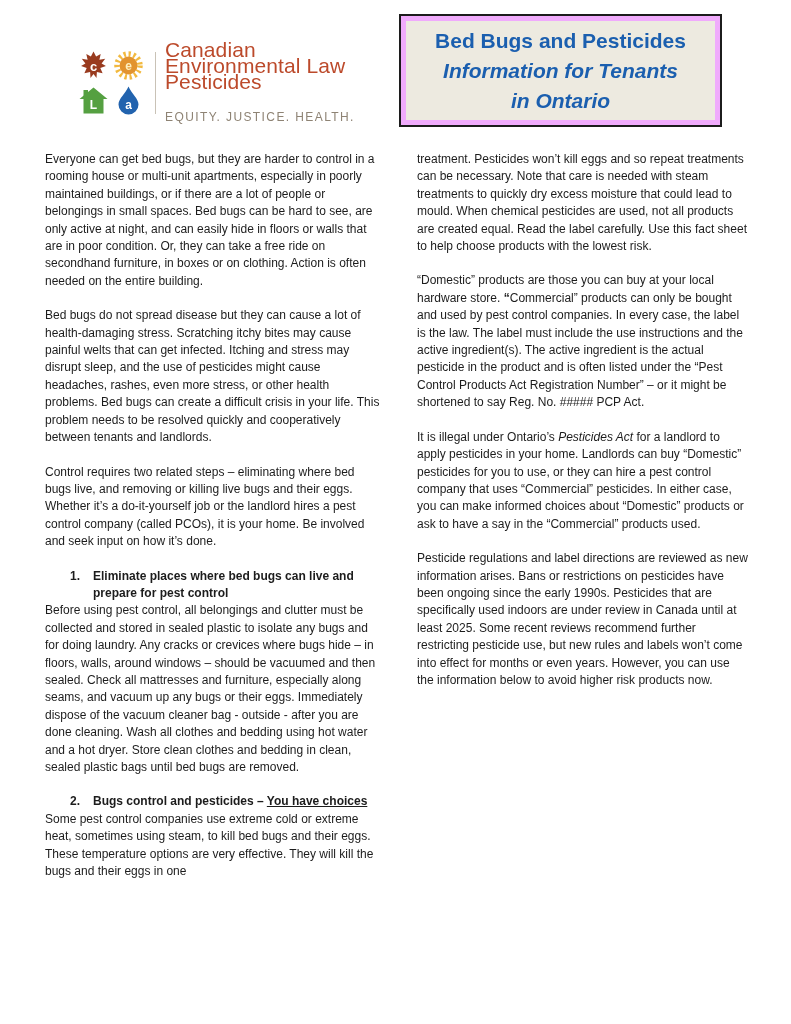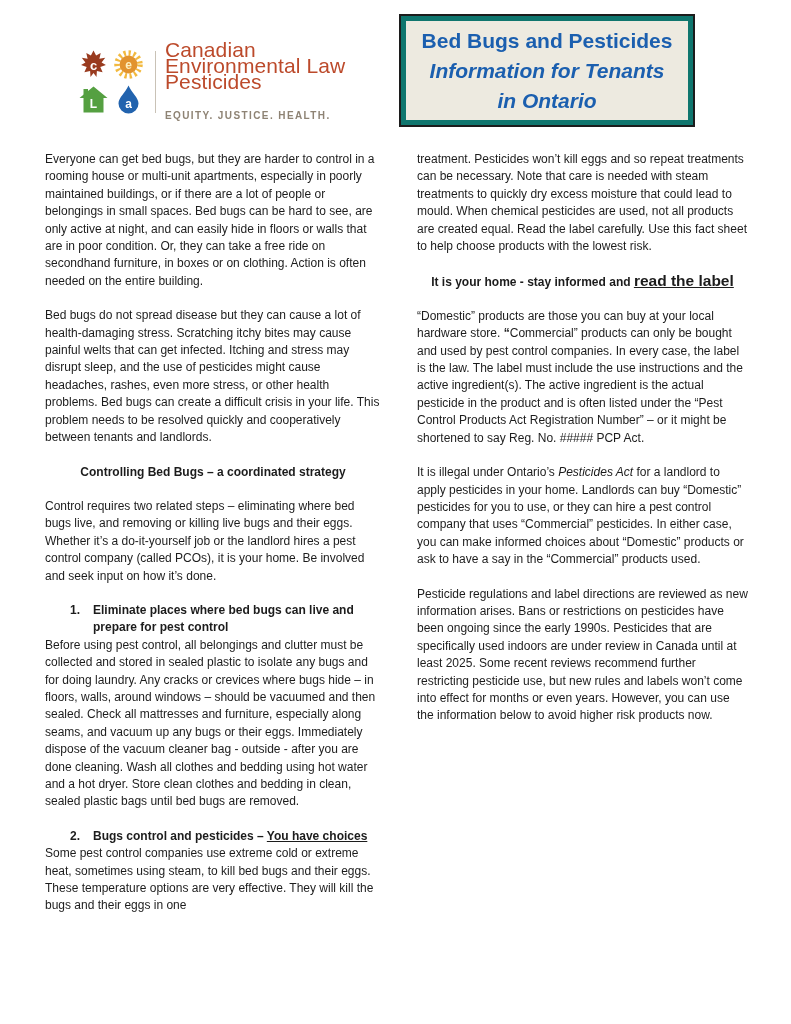--- a/index.html
+++ b/index.html
@@ -37,35 +37,35 @@
   }
   .logo-name {
     color: #bc4a2b;
     font-size: 21px;
     line-height: 16px;
     font-weight: normal;
     letter-spacing: 0.1px;
   }
   .logo-tagline {
     color: #8e8374;
-    font-size: 10px;
-    font-weight: bold;
+    font-size: 12px;
+    font-weight: normal;
     letter-spacing: 1.4px;
     margin-top: 20px;
   }
 
   
   .title-box {
     position: absolute;
     left: 399px;
     top: 14px;
-    width: 296px;
+    width: 323px;
     height: 113px;
     border: 2px solid #1c1c1c;
-    background: #0f766e;
+    background: #f0abfc;
     padding: 5px;
   }
   .title-box-inner {
     width: 100%;
     height: 100%;
     background: #edeae0;
     display: flex;
     flex-direction: column;
     align-items: center;
     justify-content: center;
@@ -149,40 +149,38 @@
   <div class="title-box">
     <div class="title-box-inner">
       <div class="title-line1">Bed Bugs and Pesticides</div>
       <div class="title-line2">Information for Tenants in Ontario</div>
     </div>
   </div>
 
   <div class="col col-left">
     <p>Everyone can get bed bugs, but they are harder to control in a rooming house or multi-unit apartments, especially in poorly maintained buildings, or if there are a lot of people or belongings in small spaces. Bed bugs can be hard to see, are only active at night, and can easily hide in floors or walls that are in poor condition. Or, they can take a free ride on secondhand furniture, in boxes or on clothing. Action is often needed on the entire building.</p>
     <p>Bed bugs do not spread disease but they can cause a lot of health-damaging stress. Scratching itchy bites may cause painful welts that can get infected. Itching and stress may disrupt sleep, and the use of pesticides might cause headaches, rashes, even more stress, or other health problems. Bed bugs can create a difficult crisis in your life. This problem needs to be resolved quickly and cooperatively between tenants and landlords.</p>
-    <div class="heading-center">Controlling Bed Bugs – a coordinated strategy</div>
     <p>Control requires two related steps – eliminating where bed bugs live, and removing or killing live bugs and their eggs. Whether it’s a do-it-yourself job or the landlord hires a pest control company (called PCOs), it is your home. Be involved and seek input on how it’s done.</p>
 
     <div class="list-head">
       <span class="list-num">1.</span>
       <span class="list-title">Eliminate places where bed bugs can live and prepare for pest control</span>
     </div>
     <p>Before using pest control, all belongings and clutter must be collected and stored in sealed plastic to isolate any bugs and for doing laundry. Any cracks or crevices where bugs hide – in floors, walls, around windows – should be vacuumed and then sealed. Check all mattresses and furniture, especially along seams, and vacuum up any bugs or their eggs. Immediately dispose of the vacuum cleaner bag - outside - after you are done cleaning. Wash all clothes and bedding using hot water and a hot dryer. Store clean clothes and bedding in clean, sealed plastic bags until bed bugs are removed.</p>
 
     <div class="list-head">
       <span class="list-num">2.</span>
       <span class="list-title"><span>Bugs control and pesticides – </span><span class="u">You have choices</span></span>
     </div>
     <p>Some pest control companies use extreme cold or extreme heat, sometimes using steam, to kill bed bugs and their eggs. These temperature options are very effective. They will kill the bugs and their eggs in one</p>
   </div>
 
   <div class="col col-right">
     <p>treatment. Pesticides won’t kill eggs and so repeat treatments can be necessary. Note that care is needed with steam treatments to quickly dry excess moisture that could lead to mould. When chemical pesticides are used, not all products are created equal. Read the label carefully. Use this fact sheet to help choose products with the lowest risk.</p>
 
-    <div class="home-heading"><span>It is your home - stay informed and </span><span class="emph">read the label</span></div>
 
     <p><span>“Domestic” products are those you can buy at your local hardware store. </span><strong>“</strong><span>Commercial” products can only be bought and used by pest control companies. In every case, the label is the law. The label must include the use instructions and the active ingredient(s). The active ingredient is the actual pesticide in the product and is often listed under the “Pest Control Products Act Registration Number” – or it might be shortened to say Reg. No. ##### PCP Act.</span></p>
 
 
 
     <p><span>It is illegal under Ontario’s </span><em class="act">Pesticides Act</em><span> for a landlord to apply pesticides in your home. Landlords can buy “Domestic” pesticides for you to use, or they can hire a pest control company that uses “Commercial” pesticides. In either case, you can make informed choices about “Domestic” products or ask to have a say in the “Commercial” products used.</span></p>
 
 
     <p>Pesticide regulations and label directions are reviewed as new information arises. Bans or restrictions on pesticides have been ongoing since the early 1990s. Pesticides that are specifically used indoors are under review in Canada until at least 2025. Some recent reviews recommend further restricting pesticide use, but new rules and labels won’t come into effect for months or even years. However, you can use the information below to avoid higher risk products now.</p>
   </div>

